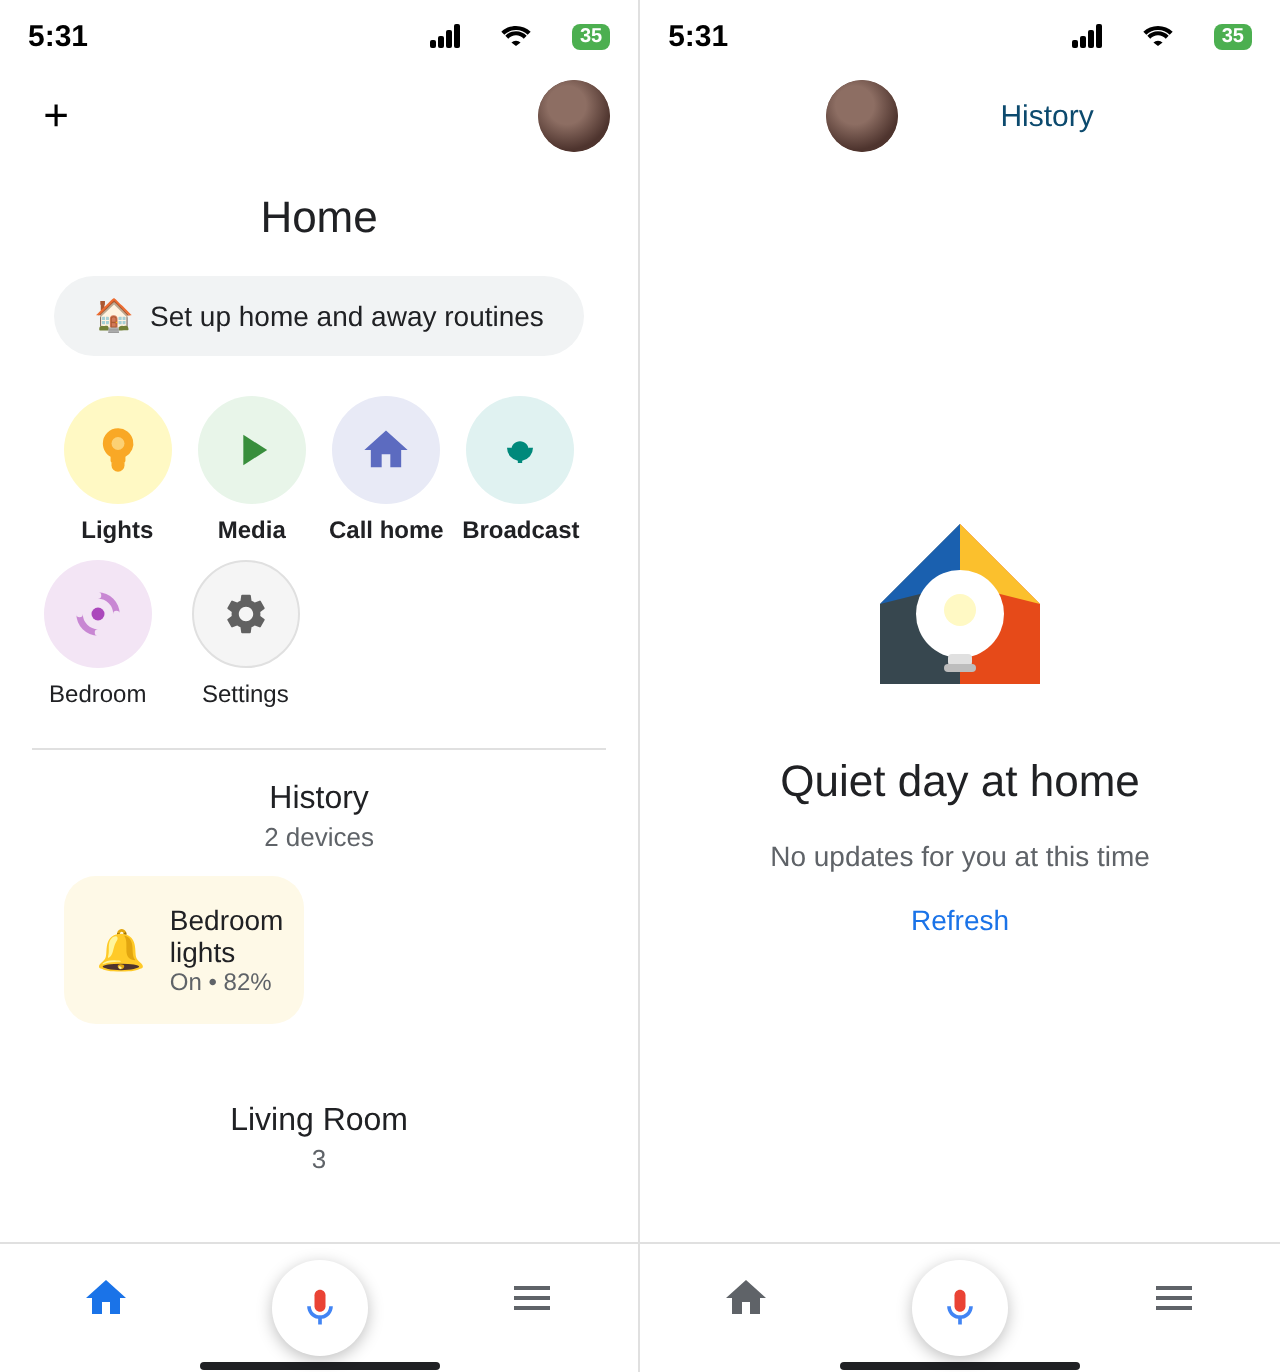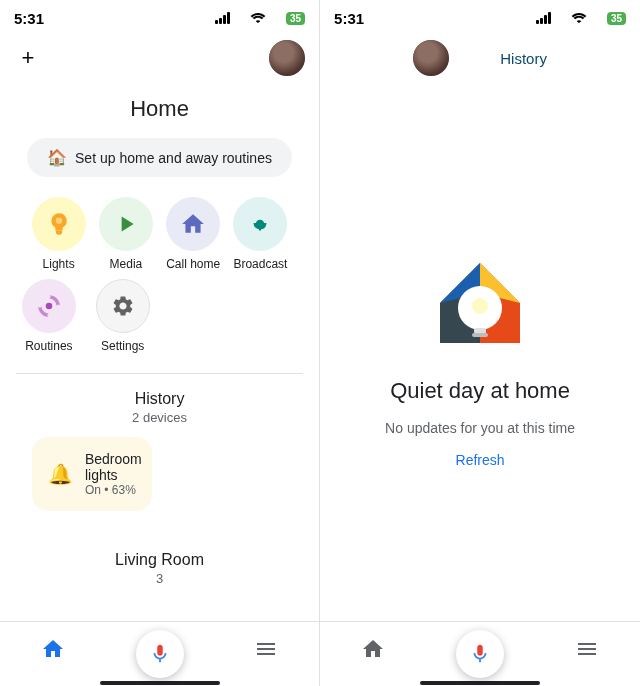--- a/index.html
+++ b/index.html
@@ -149,20 +149,21 @@
       text-align: center;
     }
 
     
     .icon-grid {
       display: grid;
       grid-template-columns: repeat(4, 1fr);
       gap: 8px;
       padding: 0 29px;
       margin-bottom: 8px;
+      font-weight: bold;
     }
     .icon-grid-2 {
       display: grid;
       grid-template-columns: repeat(4, 1fr);
       gap: 8px;
       padding: 0 16px;
       margin-bottom: 20px;
     }
     .grid-item {
       display: flex;
@@ -417,21 +418,21 @@
 
     <div class="icon-grid-2">
 
       <div class="grid-item">
         <div class="grid-icon-circle icon-purple">
           <svg width="26" height="26" viewBox="0 0 24 24">
               <circle cx="12" cy="12" r="3" fill="#ab47bc"></circle>
               <path d="M12 2a1.5 1.5 0 0 1 0 3A7 7 0 0 1 19 12a1.5 1.5 0 0 1 3 0A10 10 0 0 0 12 2zm0 20a1.5 1.5 0 0 1 0-3A7 7 0 0 1 5 12a1.5 1.5 0 0 1-3 0A10 10 0 0 0 12 22z" fill="#ab47bc" opacity="0.6"></path>
             </svg>
         </div>
-        <span class="grid-label">Routines</span>
+        <span class="grid-label">Bedroom</span>
       </div>
 
       <div class="grid-item">
         <div class="grid-icon-circle icon-gray">
           <svg width="24" height="24" viewBox="0 0 24 24">
               <path d="M19.14 12.94c.04-.3.06-.61.06-.94s-.02-.64-.07-.94l2.03-1.58a.49.49 0 0 0 .12-.61l-1.92-3.32a.49.49 0 0 0-.59-.22l-2.39.96a7.01 7.01 0 0 0-1.62-.94l-.36-2.54a.484.484 0 0 0-.48-.41h-3.84c-.24 0-.43.17-.47.41l-.36 2.54a7.01 7.01 0 0 0-1.62.94l-2.39-.96a.48.48 0 0 0-.59.22L2.74 8.87a.47.47 0 0 0 .12.61l2.03 1.58c-.05.3-.09.63-.09.94s.02.64.07.94l-2.03 1.58a.49.49 0 0 0-.12.61l1.92 3.32c.12.22.37.29.59.22l2.39-.96c.5.38 1.03.7 1.62.94l.36 2.54c.05.24.24.41.48.41h3.84c.24 0 .44-.17.47-.41l.36-2.54a7.07 7.07 0 0 0 1.62-.94l2.39.96c.22.08.47 0 .59-.22l1.92-3.32a.47.47 0 0 0-.12-.61l-2.01-1.58zM12 15.6c-1.98 0-3.6-1.62-3.6-3.6s1.62-3.6 3.6-3.6 3.6 1.62 3.6 3.6-1.62 3.6-3.6 3.6z" fill="#616161"></path>
             </svg>
         </div>
         <span class="grid-label">Settings</span>
       </div>
@@ -442,21 +443,21 @@
     <div class="divider"></div>
 
     <div class="room-title">History</div>
     <div class="room-count">2 devices</div>
 
     <div style="display:flex;padding:0 16px;">
       <div class="device-card">
         <span class="device-card-icon">🔔</span>
         <div class="device-card-info">
           <div class="device-card-name">Bedroom lights</div>
-          <div class="device-card-status">On • 63%</div>
+          <div class="device-card-status">On • 82%</div>
         </div>
       </div>
     </div>
 
     <div class="room-section">
       <div style="height:24px;"></div>
       <div class="room-title">Living Room</div>
       <div class="room-count">
         <span>3</span>
       </div>

